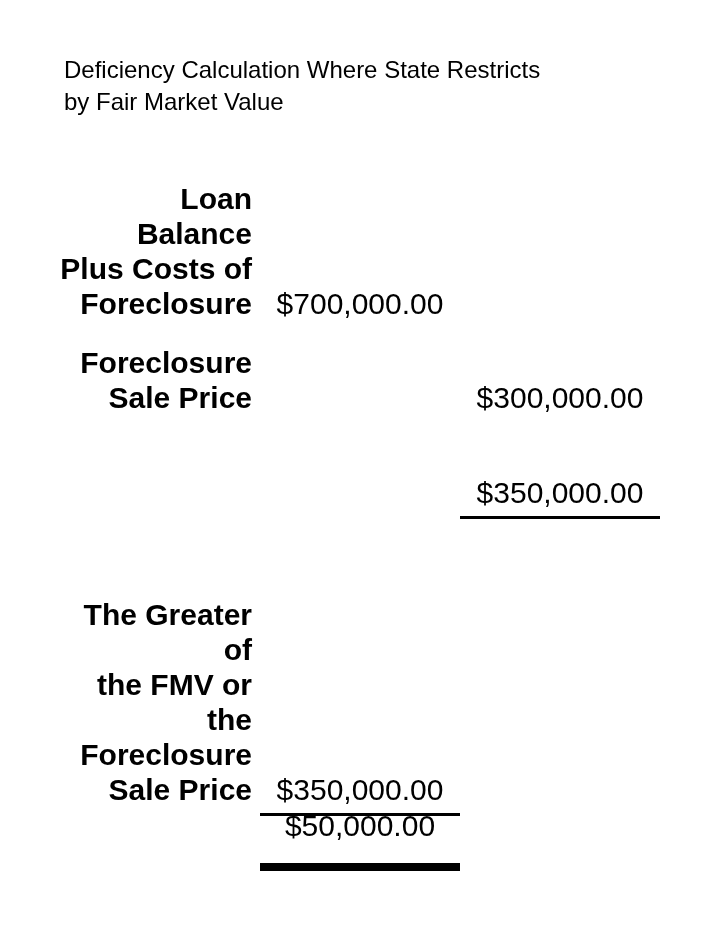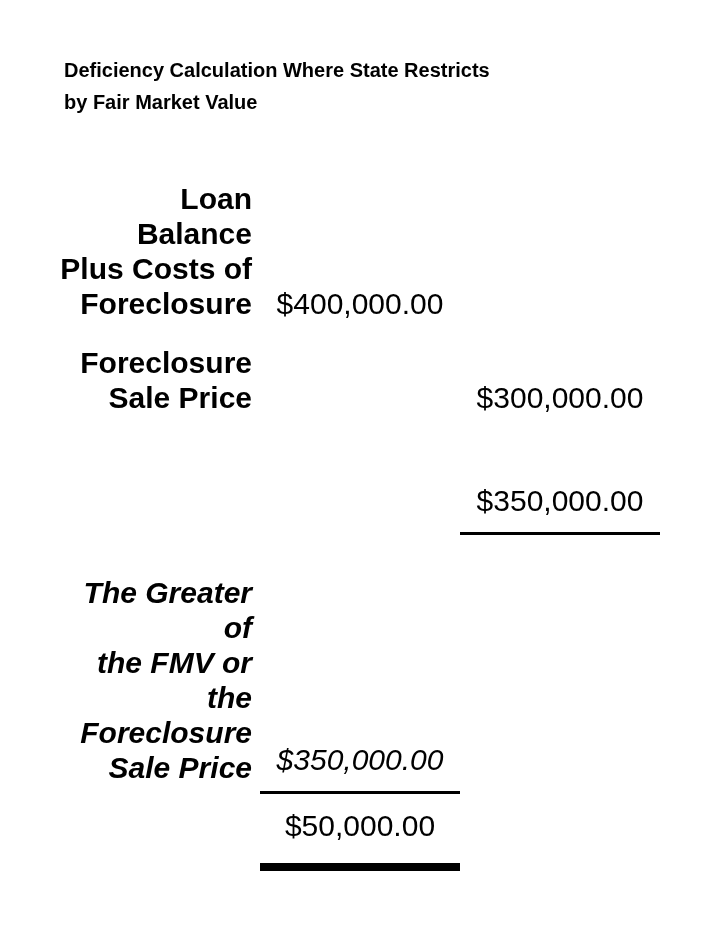--- a/index.html
+++ b/index.html
@@ -13,23 +13,23 @@
     background: #ffffff;
     color: #000000;
     font-family: "Liberation Sans", sans-serif;
     overflow: hidden;
   }
   .title {
     position: absolute;
     left: 64px;
     top: 54px;
     width: 620px;
-    font-size: 20px;
+    font-size: 24px;
     line-height: 32px;
-    font-weight: bold;
+    font-weight: normal;
     white-space: pre-line;
   }
   .calc-row {
     position: absolute;
     left: 60px;
     display: grid;
     grid-template-columns: 200px 200px 200px;
     align-items: end;
     font-size: 30px;
     line-height: 35px;
@@ -44,48 +44,47 @@
     white-space: pre-line;
   }
   .row-value {
     text-align: center;
     font-weight: normal;
   }
   .col1 { grid-column: 2; }
   .col2 { grid-column: 3; }
   .underline-single {
     border-bottom: 3px solid #000000;
-    padding-bottom: 14px;
+    padding-bottom: 6px;
     margin-bottom: -9px;
-    margin-top: 8px;
   }
   .underline-thick {
     border-bottom: 8px solid #000000;
     padding-bottom: 20px;
     margin-bottom: -14px;
   }
   .row-1 { top: 181px; }
   .row-2 { top: 345px; }
   .row-3 { top: 475px; }
-  .row-4 { top: 575px; font-style: italic; }
+  .row-4 { top: 597px; }
   .row-5 { top: 808px; }
 </style>
 </head>
 <body>
 
 <div class="page">
 
   <div class="title">Deficiency Calculation Where State Restricts
 by Fair Market Value</div>
 
   <div class="calc-row row-1">
     <div class="row-label">Loan Balance
 Plus Costs of
 Foreclosure</div>
-    <div class="row-value col1">$400,000.00</div>
+    <div class="row-value col1">$700,000.00</div>
   </div>
 
   <div class="calc-row row-2">
     <div class="row-label">Foreclosure
 Sale Price</div>
     <div class="row-value col2">$300,000.00</div>
   </div>
 
   <div class="calc-row row-3">
     <div class="row-value col2 underline-single">$350,000.00</div>

